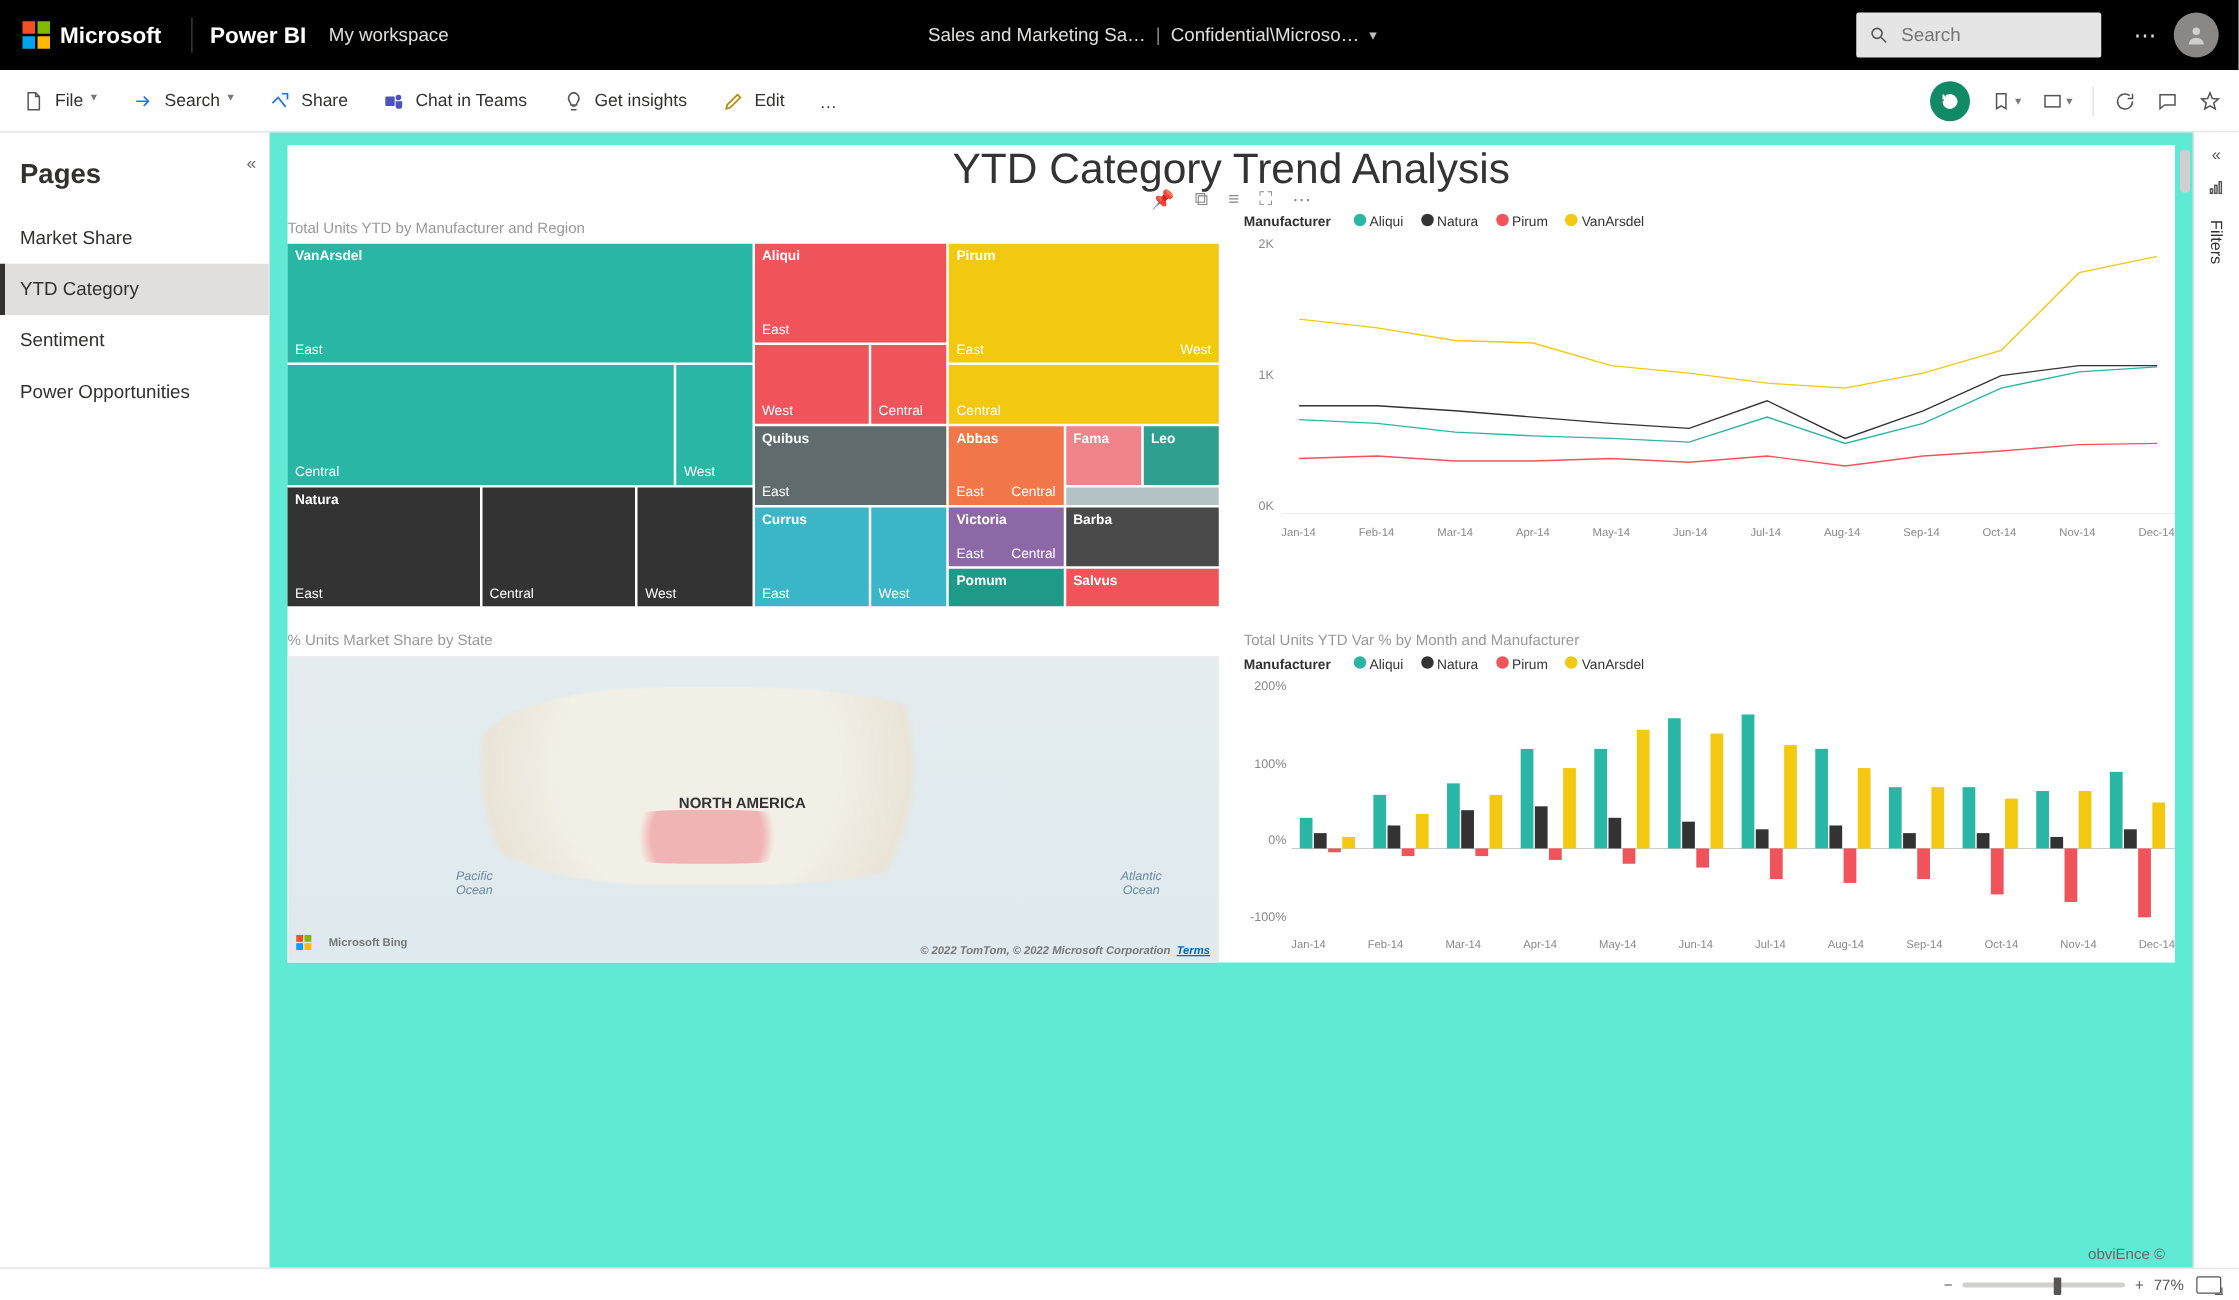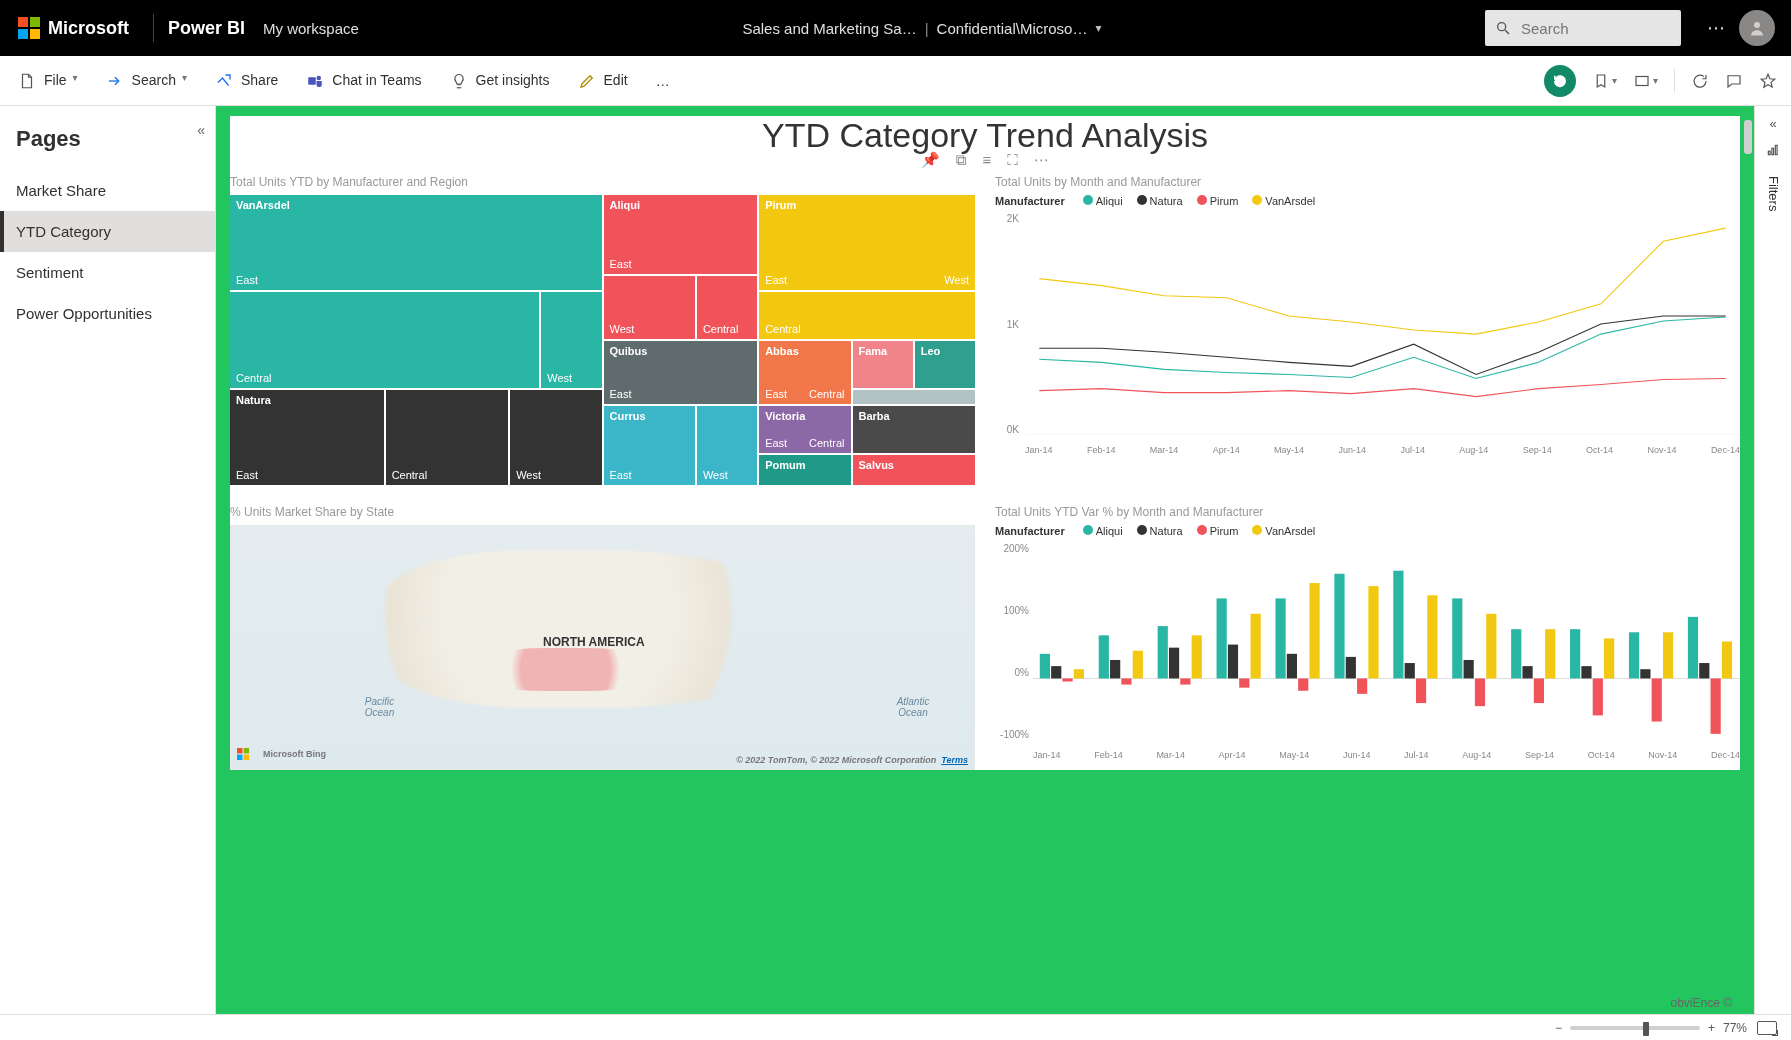--- a/index.html
+++ b/index.html
@@ -55,21 +55,21 @@
   .ic-btn svg{width:18px;height:18px}
   .right-vbar{width:1px;height:24px;background:var(--grey-200)}
   
   .body{display:flex;height:calc(100vh - 56px - 50px - 26px);}
   .sidebar{width:216px;border-right:1px solid var(--grey-200);padding-top:12px;position:relative}
   .sidebar h2{font-size:22px;font-weight:700;margin:8px 16px 18px}
   .sidebar .collapse{position:absolute;top:16px;right:10px;font-size:14px;color:#666;cursor:pointer}
   .page-item{padding:12px 16px;font-size:15px;cursor:pointer}
   .page-item.active{background:var(--grey-200);border-left:4px solid #323130;padding-left:12px;font-weight:400}
   
-  .canvas-wrap{flex:1;position:relative;overflow:auto;background:#22c55e;border-right:1px solid var(--grey-200)}
+  .canvas-wrap{flex:1;position:relative;overflow:auto;background:#5eead4;border-right:1px solid var(--grey-200)}
   .canvas{margin:10px 14px;background:#fff}
   .report-title{text-align:center;font-size:34px;font-weight:400;color:#333;margin:8px 0 2px}
   .visual-toolbar{display:flex;gap:16px;justify-content:center;color:#888;font-size:15px;margin-top:-6px}
   .row{display:flex;gap:20px;margin-top:2px}
   .visual{flex:1;display:flex;flex-direction:column}
   .vis-title{font-size:12px;color:#999;margin:4px 0 6px}
   
   .treemap{display:grid;grid-template-columns:repeat(24,1fr);grid-template-rows:repeat(18,1fr);width:100%;height:290px;gap:2px;font-size:11px;color:#fff}
   .tm{position:relative;overflow:hidden}
   .tm .mfr{position:absolute;top:4px;left:6px;font-weight:600}
@@ -357,21 +357,20 @@
                 <span class="mfr">Barba</span>
               </div>
 
             <div class="tm" style="grid-area:17/21/19/25;background:var(--accent-red)">
                 <span class="mfr">Salvus</span>
               </div>
           </div>
         </div>
 
         <div class="visual">
-          <div class="vis-title">Total Units by Month and Manufacturer</div>
           <div class="linechart">
             <div class="legend">
               <strong>Manufacturer</strong>
               <span><span class="swatch" style="background:var(--accent-teal)"></span><span>Aliqui</span></span>
               <span><span class="swatch" style="background:var(--accent-dark)"></span><span>Natura</span></span>
               <span><span class="swatch" style="background:var(--accent-red)"></span><span>Pirum</span></span>
               <span><span class="swatch" style="background:var(--accent-yellow)"></span><span>VanArsdel</span></span>
             </div>
             <div class="plot">
               <div class="yaxis">

